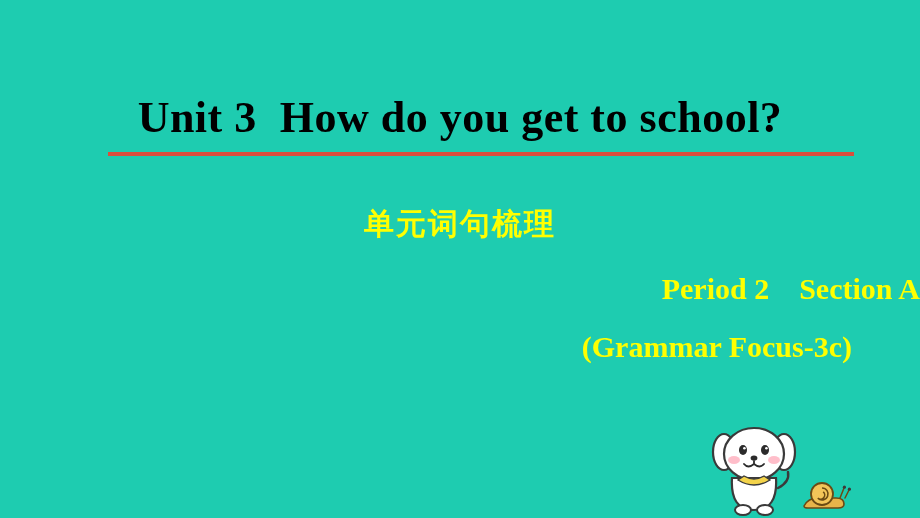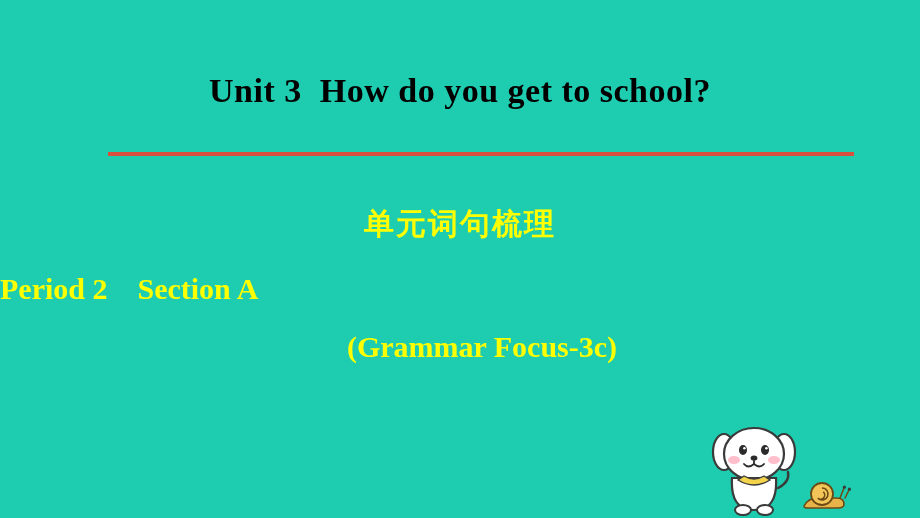--- a/index.html
+++ b/index.html
@@ -15,26 +15,26 @@
   .slide {
     position: relative;
     width: 920px;
     height: 518px;
     background: #1ECCB0;
     overflow: hidden;
   }
   .title {
     position: absolute;
     left: 0;
-    top: 72px;
+    top: 92px;
     width: 920px;
     text-align: center;
     font-family: "Liberation Serif", serif;
     font-weight: bold;
-    font-size: 34px;
+    font-size: 44px;
     color: #000000;
     letter-spacing: 0.5px;
     white-space: pre;
   }
   .rule {
     position: absolute;
     left: 108px;
     top: 152px;
     width: 746px;
     height: 4px;
@@ -50,33 +50,33 @@
     font-weight: bold;
     font-size: 30px;
     color: #FFFF00;
     letter-spacing: 2px;
   }
   .subtitle-en {
     position: absolute;
     left: 0;
     top: 272px;
     width: 920px;
-    text-align: left;
+    text-align: right;
     font-family: "Liberation Serif", serif;
     font-weight: bold;
     font-size: 30px;
     color: #FFFF00;
     white-space: pre;
   }
   .subtitle-en2 {
     position: absolute;
-    left: 102px;
+    left: 92px;
     top: 330px;
     width: 760px;
-    text-align: center;
+    text-align: right;
     font-family: "Liberation Serif", serif;
     font-weight: bold;
     font-size: 30px;
     color: #FFFF00;
     white-space: pre;
   }
   .mascot {
     position: absolute;
     left: 694px;
     top: 418px;

